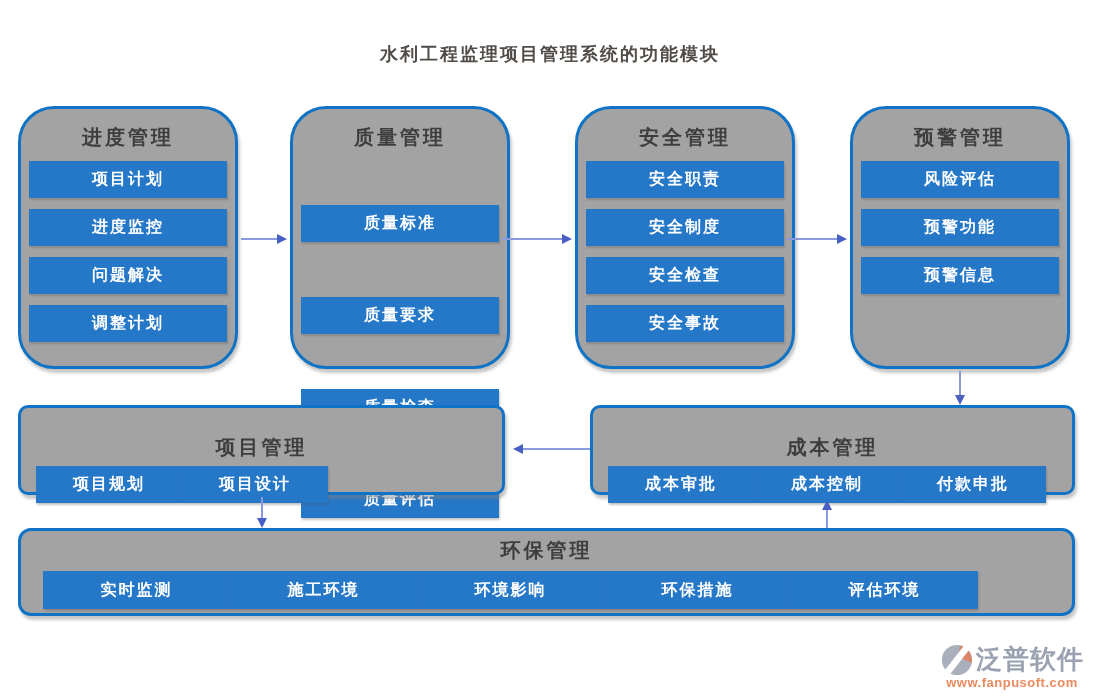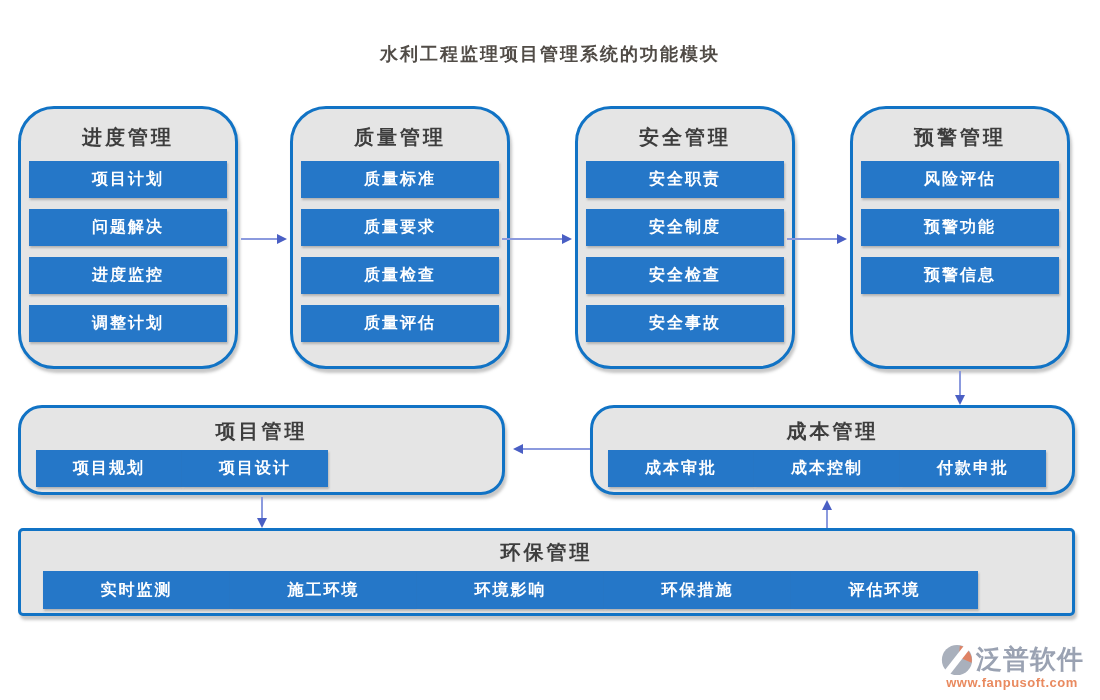--- a/index.html
+++ b/index.html
@@ -2,39 +2,39 @@
 <html style="--button-blue: #2577c8; --border-blue: #1173c5; --arrow-line: #8b9ade; --arrow-head: #4a5fc4; --title-text: #514c47; --header-text: #3d3d3d; --button-text: #ffffff; --brand-gray: #9aa2b2; --brand-orange: #e98a5f;"><head>
 <meta charset="utf-8">
 <style>
   html,body{margin:0;padding:0;background:#ffffff;}
   body{width:1100px;height:700px;position:relative;overflow:hidden;
        font-family:"Liberation Serif","DejaVu Serif",serif;}
 
   .title{position:absolute;left:0;top:42px;width:100%;text-align:center;
          font-size:18px;font-weight:bold;color:var(--title-text);letter-spacing:2px;}
 
-  .mod{position:absolute;background:#e5e5e5;border:3px solid var(--border-blue);
+  .mod{position:absolute;background:#a3a3a3;border:3px solid var(--border-blue);
        box-sizing:border-box;box-shadow:2px 4px 3px rgba(130,130,130,.45);}
 
   .mod.top{top:106px;width:220px;height:263px;border-radius:36px;
            display:flex;flex-direction:column;align-items:center;padding:4px 8px;}
-  .t1{left:18px;} .t2{left:290px;width:210px;} .t3{left:575px;width:210px;} .t4{left:850px;width:215px;}
+  .t1{left:18px;} .t2{left:290px;width:210px;gap:44px;} .t3{left:575px;width:210px;} .t4{left:850px;width:215px;}
 
   .mod-header{font-size:20px;font-weight:bold;color:var(--header-text);
               text-align:center;line-height:48px;height:48px;letter-spacing:3px;flex:0 0 auto;}
 
   .btn{background:var(--button-blue);color:var(--button-text);font-weight:bold;
        font-size:16px;letter-spacing:2px;display:flex;align-items:center;justify-content:center;
        box-shadow:1px 2px 2px rgba(90,90,90,.35);}
   .mod.top .btn{width:100%;height:37px;margin-bottom:11px;flex:0 0 auto;}
 
-  .mod.wide{top:405px;height:90px;border-radius:24px;padding:4px 0 0 0;}
+  .mod.wide{top:405px;height:90px;border-radius:10px;padding:20px 0 0 0;}
   .p-box{left:18px;width:487px;}
   .c-box{left:590px;width:485px;}
-  .env-box{left:18px;top:528px;width:1057px;height:88px;border-radius:5px;padding:2px 0 12px 0;}
+  .env-box{left:18px;top:528px;width:1057px;height:88px;border-radius:13px;padding:2px 0 12px 0;font-family:Liberation Mono, monospace;}
   .mod.wide .mod-header,.env-box .mod-header{height:38px;line-height:38px;}
   .btn-row{display:flex;padding:0 15px;}
   .mod.wide .btn{width:146px;height:37px;}
   .env-box .btn-row{padding:0 22px;}
   .env-box .btn{width:187px;height:38px;}
 
   .line{position:absolute;background:var(--arrow-line);}
   .line.h{height:2px;} .line.v{width:2px;}
   .head{position:absolute;width:0;height:0;border:6px solid transparent;}
   .head.right{border-left:10px solid var(--arrow-head);border-top-width:5px;border-bottom-width:5px;}
@@ -65,22 +65,22 @@
   </svg>
   <span>
     <span class="wm-text">泛普软件</span><br>
     <span class="wm-url">www.fanpusoft.com</span>
   </span>
 </div>
 
 <div class="mod top t1">
   <div class="mod-header">进度管理</div>
   <div class="btn">项目计划</div>
+  <div class="btn">进度监控</div>
   <div class="btn">问题解决</div>
-  <div class="btn">进度监控</div>
   <div class="btn">调整计划</div>
 </div>
 
 <div class="mod top t2">
   <div class="mod-header">质量管理</div>
   <div class="btn">质量标准</div>
   <div class="btn">质量要求</div>
   <div class="btn">质量检查</div>
   <div class="btn">质量评估</div>
 </div>

